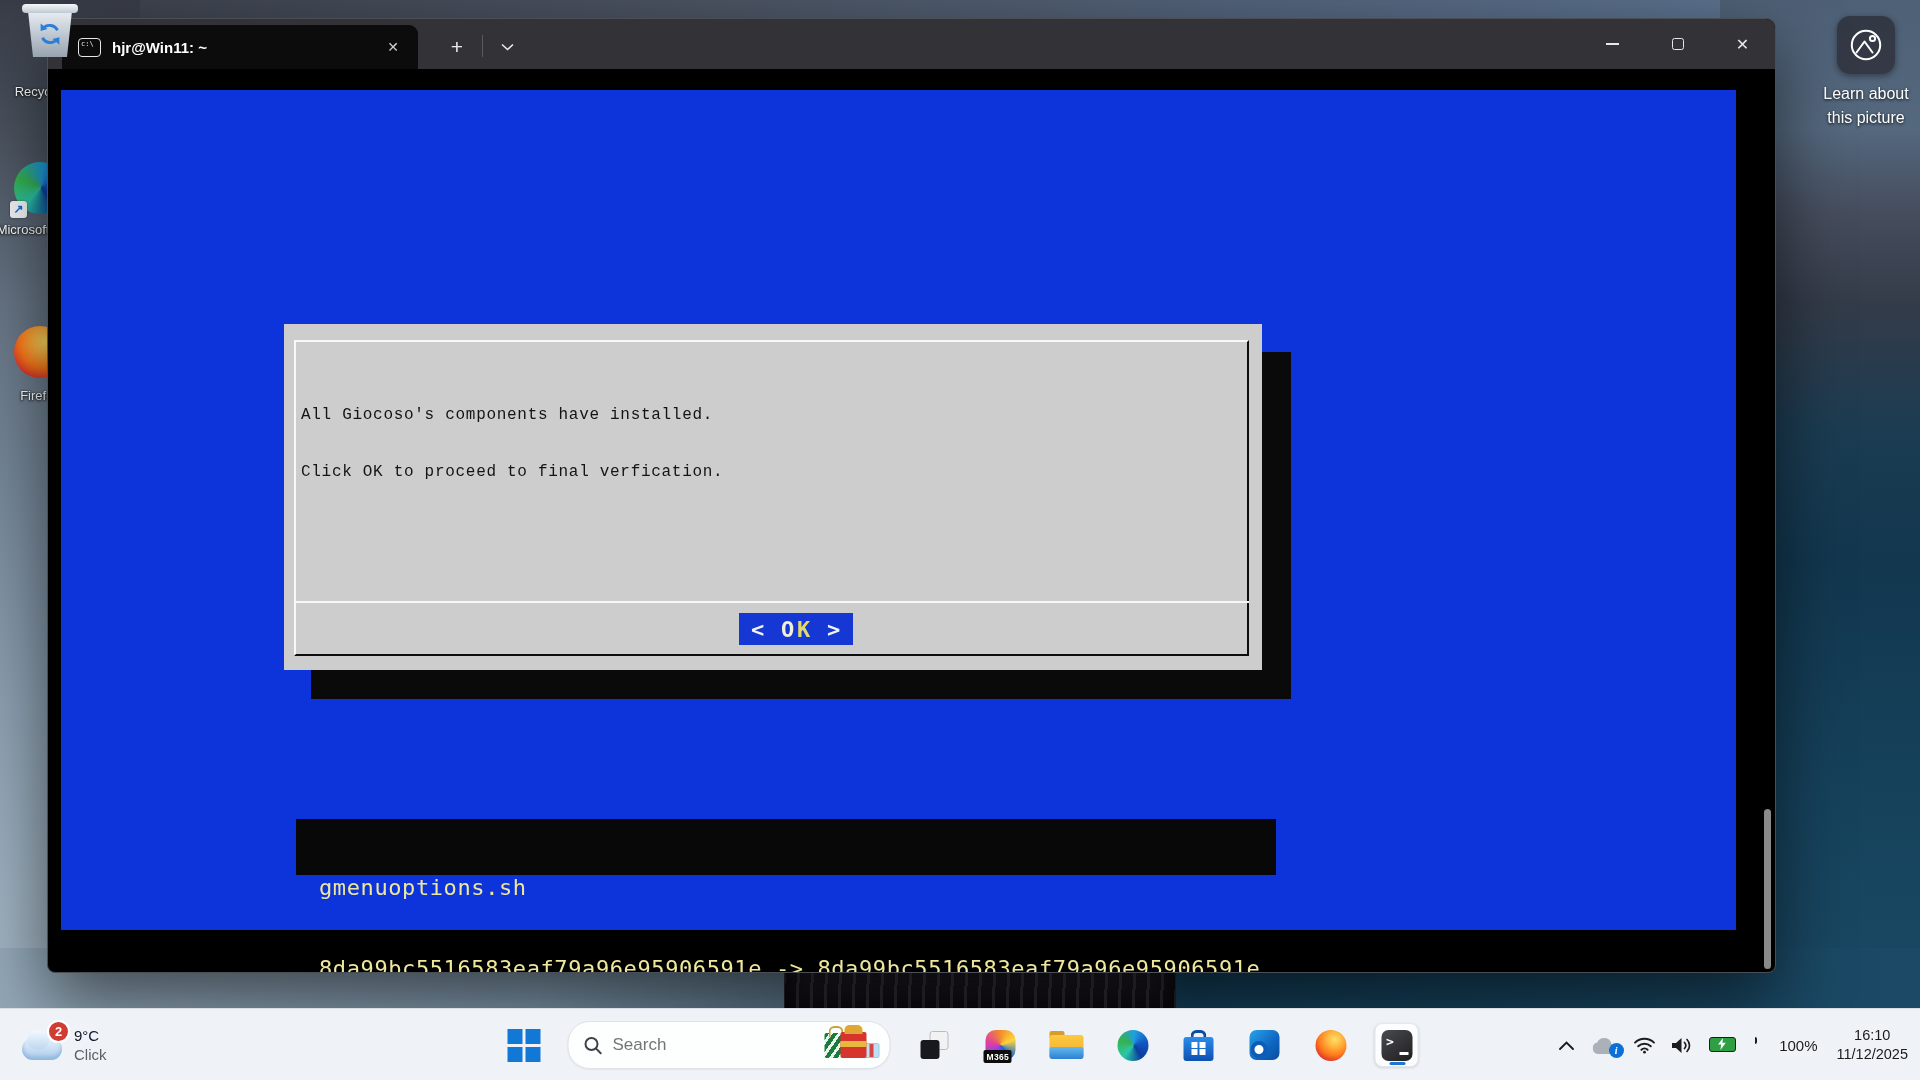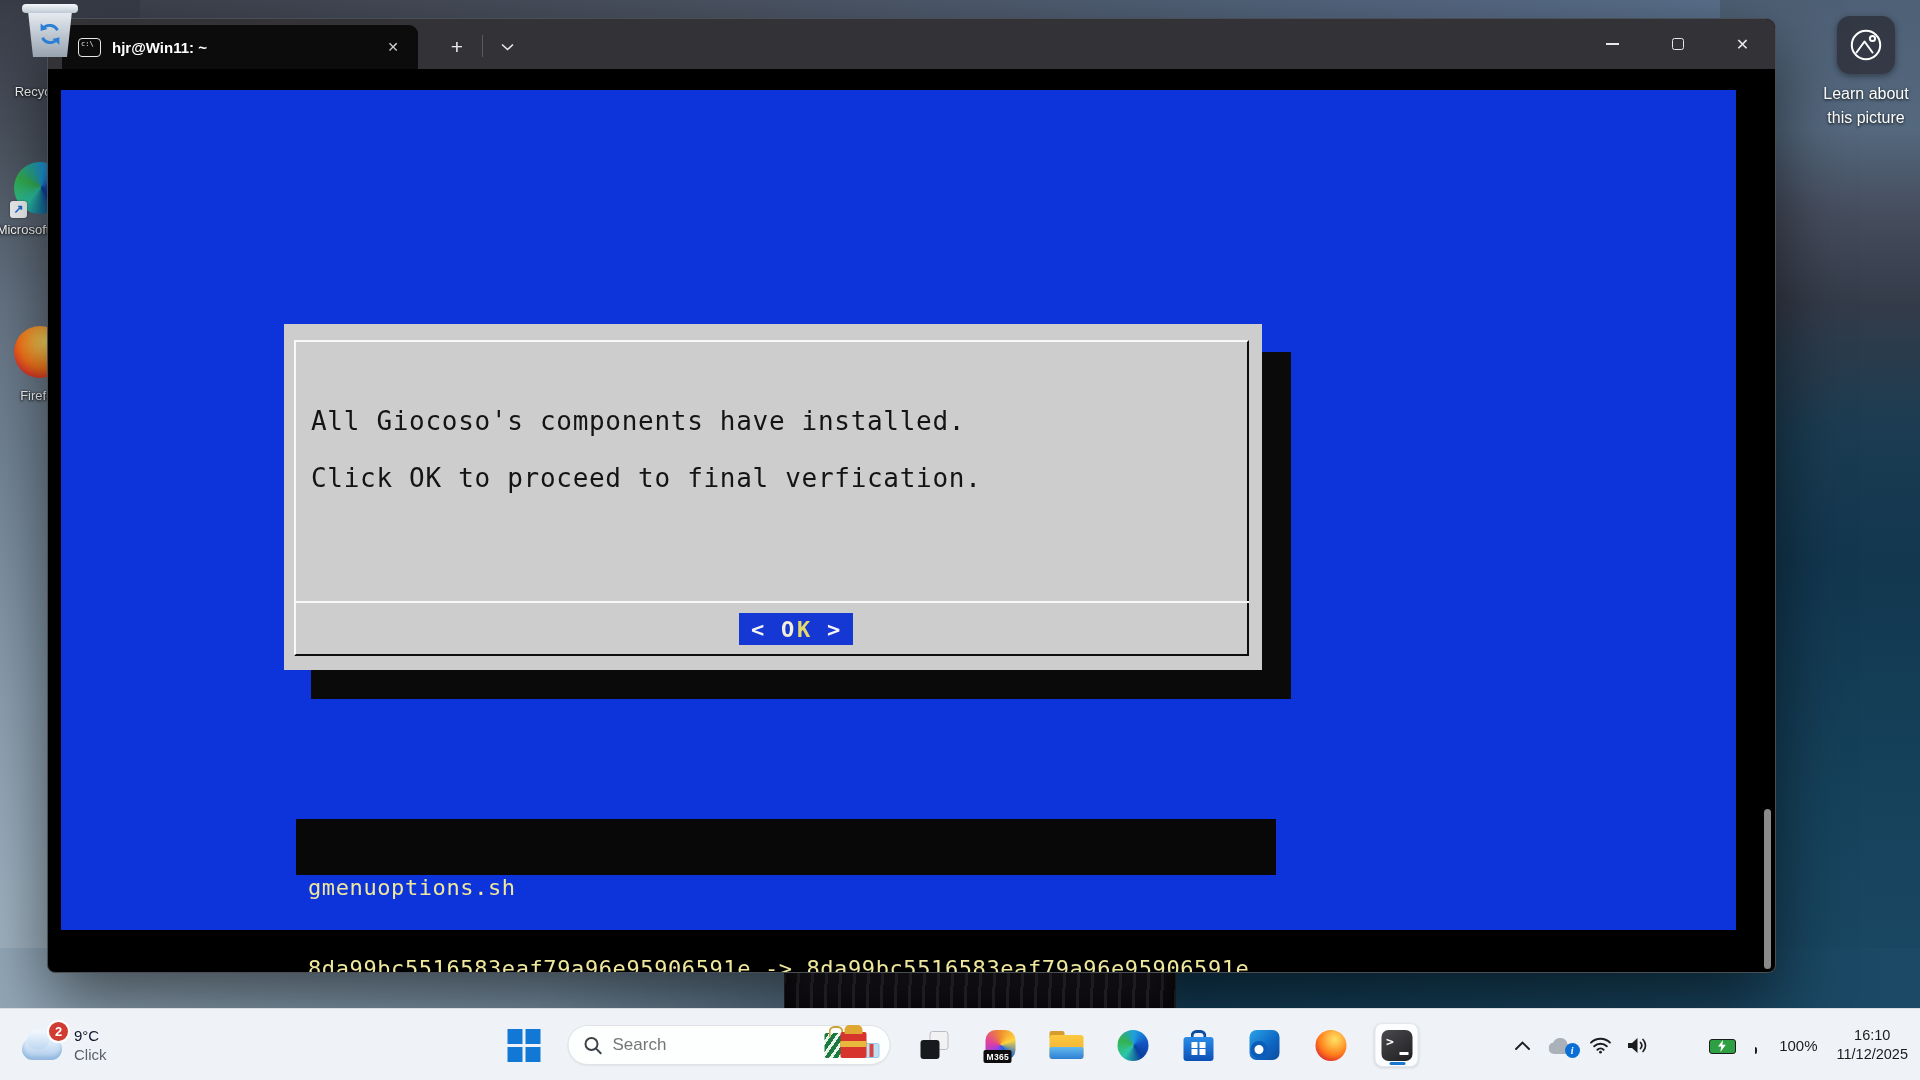--- a/index.html
+++ b/index.html
@@ -77,33 +77,33 @@
 
   
   .dshadow { position:absolute; left:263px; top:333px; width:980px; height:347px; background:#0a0a0a; }
   .dialog { position:absolute; left:236px; top:305px; width:978px; height:346px; background:#cdcdcd;
     font-family:"DejaVu Sans Mono",monospace; letter-spacing:.7px; }
   .dborder { position:absolute; left:10px; right:13px; top:16px; bottom:14px;
     border-top:2px solid #f8f8f8; border-left:2px solid #f8f8f8;
     border-right:2px solid #0d0d0d; border-bottom:2px solid #0d0d0d; }
   .dtitle { position:absolute; top:3px; left:0; right:0; text-align:center; z-index:1; }
   .dtitle span { background:#cdcdcd; padding:0 10px; color:#3c64ef; font-weight:bold; font-size:22px; }
-  .dline { position:absolute; left:27px; color:#141414; font-size:26px; white-space:pre; }
+  .dline { position:absolute; left:17px; color:#141414; font-size:16px; white-space:pre;font-family:Liberation Mono, monospace; }
   .dsep { position:absolute; left:10px; right:13px; top:277px; border-top:2px solid #f8f8f8; }
   .okbtn { position:absolute; left:455px; top:289px; width:114px; height:32px; background:#1537d4;
     display:flex; align-items:center; justify-content:space-between; padding:0 12px;
     font-size:22px; font-weight:bold; }
   .okbtn .br { color:#f5f5f5; }
   .ok-o { color:#f2efd8; } .ok-k { color:#e3d96b; margin-left:2px; }
   .okword { display:flex; }
 
   
   .outbox { position:absolute; left:248px; top:800px; width:980px; height:56px; background:#080808;
     font-family:"DejaVu Sans Mono",monospace; font-size:22px; letter-spacing:.6px;
-    color:#efe89c; line-height:27px; padding:1px 0 0 12px; white-space:pre; }
+    color:#efe89c; line-height:27px; padding:1px 0 0 23px; white-space:pre; }
 
   
   .taskbar { position:absolute; left:0; top:1008px; width:1920px; height:72px;
     background:#eff3f8; border-top:1px solid #d9dde2; z-index:10; }
   .weather { position:absolute; left:10px; top:0; height:72px; display:flex; align-items:center;
     gap:10px; padding:0 10px; border-radius:6px; }
   .wcloud { position:relative; width:44px; height:34px; }
   .wcloud .c1 { position:absolute; left:2px; bottom:2px; width:40px; height:22px; border-radius:12px;
     background:linear-gradient(180deg,#e9f3fc,#aac9ea); box-shadow:inset 0 -3px 4px #8fb6de; }
   .wcloud .c2 { position:absolute; left:7px; bottom:12px; width:22px; height:20px; border-radius:50%;
@@ -113,21 +113,21 @@
     display:flex; align-items:center; justify-content:center; }
   .wtemp { font-size:15px; color:#0f172a; }
   .wcond { font-size:15px; color:#5a5f66; margin-top:2px; }
 
   .centerbar { position:absolute; left:50%; top:0; height:72px; transform:translateX(-50%);
     display:flex; align-items:center; gap:22px; }
   .slot { width:44px; height:44px; border-radius:8px; display:flex; align-items:center;
     justify-content:center; position:relative; flex:none; }
   .startlogo { display:grid; grid-template-columns:15px 15px; grid-template-rows:15px 15px; gap:3px; }
   .startlogo div { background:#1278d6; }
-  .searchpill { width:323px; height:40px; border-radius:22px; background:#fdfefe; border:1px solid #dfe2e6;
+  .searchpill { width:323px; height:48px; border-radius:22px; background:#fdfefe; border:1px solid #dfe2e6;
     display:flex; align-items:center; padding:0 10px 0 15px; gap:10px; box-shadow:0 1px 2px rgba(0,0,0,.06); }
   .searchpill input { border:none; outline:none; background:transparent; flex:1; font-size:17px;
     color:#4b5157; font-family:"Liberation Sans",sans-serif; min-width:0; }
   .gifts { display:flex; align-items:flex-end; flex:none; }
   .gift-bag { width:20px; height:25px; border-radius:2px; position:relative; margin-right:-4px;
     background:repeating-linear-gradient(125deg,#1d7a3f 0 4px,#e8f5ec 4px 7px); }
   .gift-bag::before { content:""; position:absolute; top:-7px; left:4px; width:11px; height:9px;
     border:2px solid #caa23c; border-bottom:none; border-radius:6px 6px 0 0; }
   .gift-red { width:26px; height:26px; border-radius:2px; background:#d6342c; position:relative; z-index:1; }
   .gift-red::before { content:""; position:absolute; left:0; top:9px; width:100%; height:6px; background:#e8b83c; }
@@ -173,21 +173,21 @@
     font-family:"DejaVu Sans Mono",monospace; }
   .termico .us { position:absolute; right:4px; bottom:6px; width:9px; height:2.5px; background:#fff; }
   .runline { position:absolute; left:14px; bottom:1px; width:16px; height:3px; border-radius:2px; background:#1a77d2; }
 
   .tray { position:absolute; right:6px; top:0; height:72px; display:flex; align-items:center; gap:15px; padding-right:6px; }
   .trayico { display:flex; align-items:center; justify-content:center; }
   .onedrive { position:relative; }
   .odbadge { position:absolute; right:-6px; bottom:-3px; width:15px; height:15px; border-radius:50%;
     background:#0b6fd7; color:#fff; font-size:10px; font-style:italic; font-weight:bold;
     display:flex; align-items:center; justify-content:center; font-family:"Liberation Serif",serif; }
-  .battwrap { display:flex; align-items:flex-end; gap:18px;margin-left:44px; }
+  .battwrap { display:flex; align-items:flex-start; gap:18px; }
   .batt { position:relative; width:27px; height:15px; border-radius:3px; background:#2ea043;
     border:1.5px solid #1c1c1c; display:flex; align-items:center; justify-content:center; }
   .battnub { width:2.5px; height:7px; background:#1c1c1c; border-radius:0 2px 2px 0; margin-left:1px; }
   .pct { font-size:15px; color:#1b1b1b; margin-left:4px; }
   .clock { text-align:center; font-size:14.5px; color:#1b1b1b; line-height:19px; margin-left:4px; }
 </style>
 </head>
 <body>
 
 <div class="desktop">

